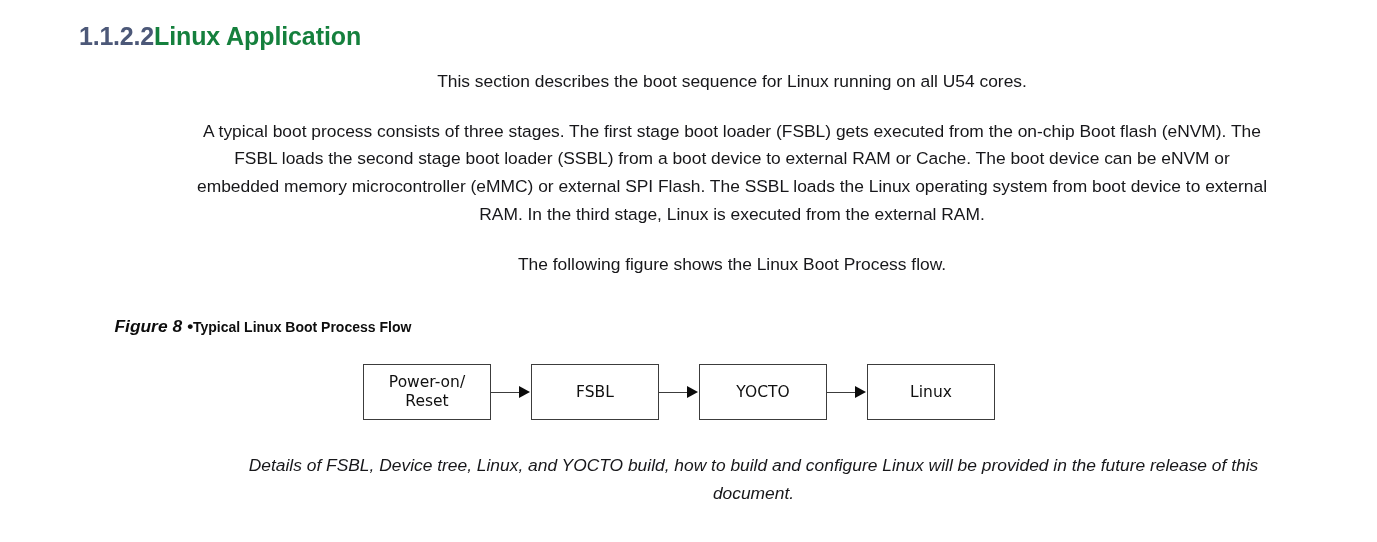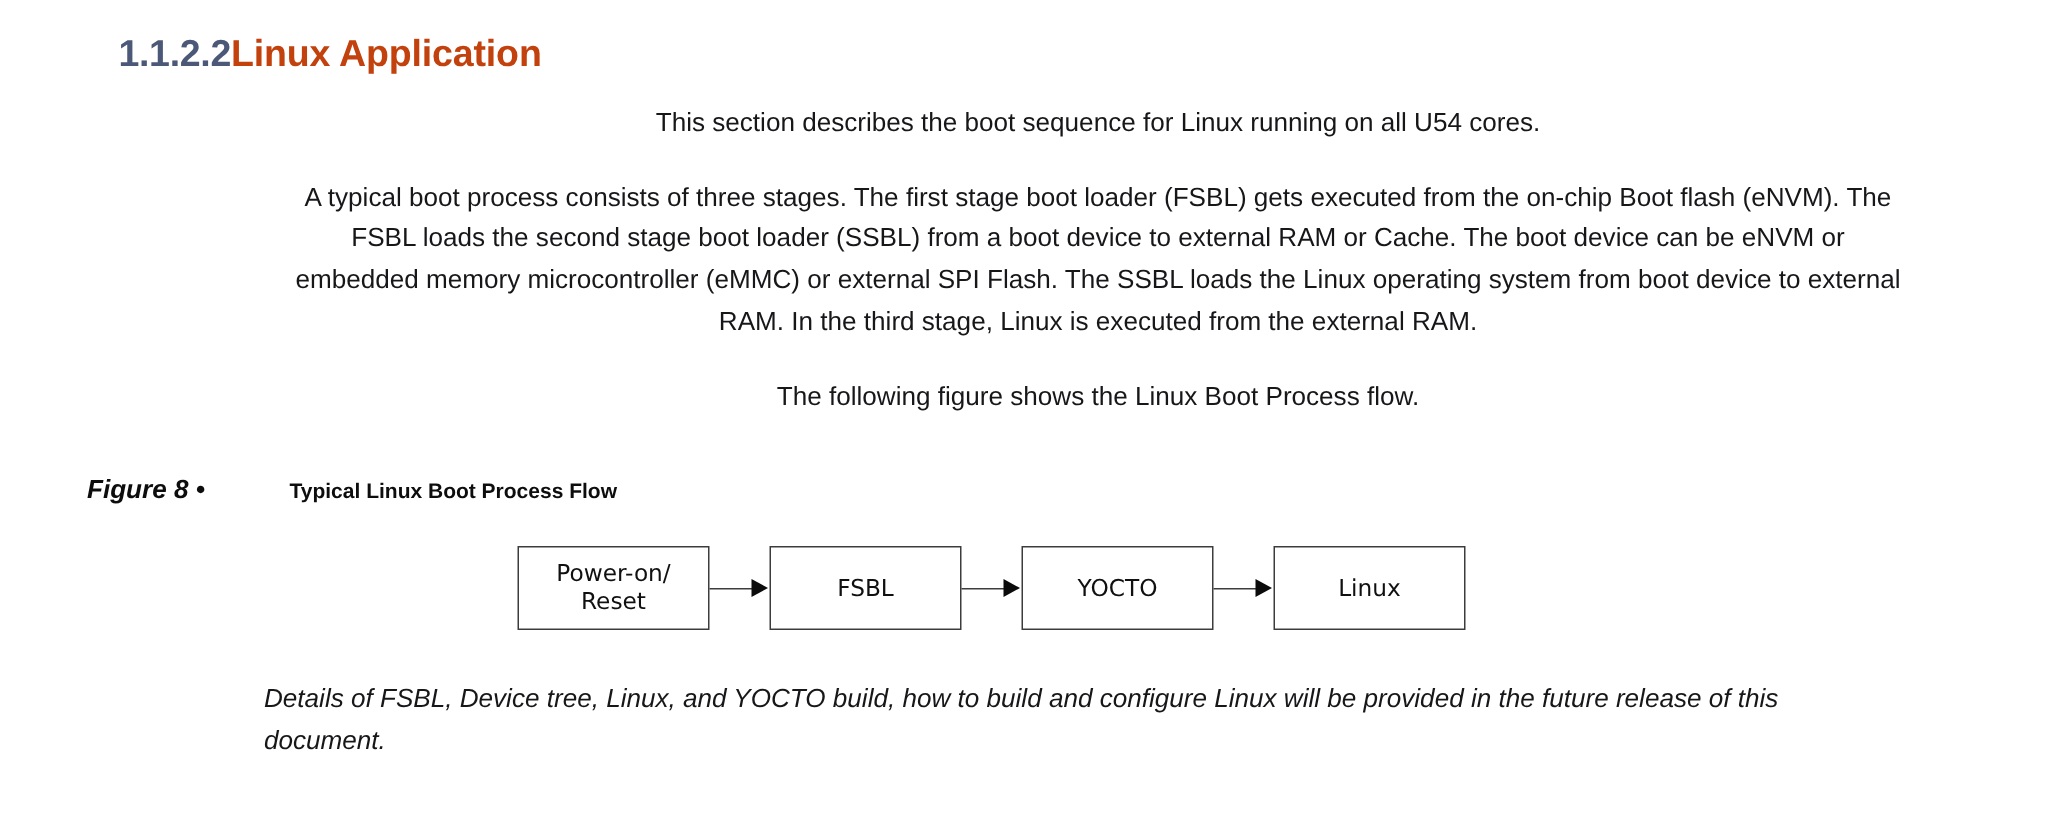--- a/index.html
+++ b/index.html
@@ -39,21 +39,21 @@
     box-sizing: border-box;
     font-size: 25px;
     font-weight: bold;
     color: #4c5878;
     letter-spacing: -0.2px;
     white-space: nowrap;
   }
   .heading-title {
     font-size: 25px;
     font-weight: bold;
-    color: #c2410c;
+    color: #15803d;
     letter-spacing: -0.1px;
     white-space: nowrap;
   }
 
   
   .body-col {
     position: absolute;
     left: 193px;
     top: 68px;
     width: 1078px;
@@ -68,20 +68,21 @@
   p.para:last-child { margin-bottom: 0; }
 
   
   .figure-caption {
     position: absolute;
     left: 0;
     top: 316px;
     width: 100%;
     display: flex;
     align-items: baseline;
+    text-align: right;
   }
   .figure-label {
     width: 193px;
     padding-left: 58px;
     box-sizing: border-box;
     font-size: 17.4px;
     font-weight: bold;
     font-style: italic;
     color: #0d0d0d;
     white-space: nowrap;
@@ -89,21 +90,21 @@
   .figure-title {
     font-size: 14px;
     font-weight: bold;
     color: #0d0d0d;
     white-space: nowrap;
   }
 
   
   .diagram {
     position: absolute;
-    left: 345px;
+    left: 363px;
     top: 364px;
     display: flex;
     align-items: center;
   }
   .flow-box {
     width: 128px;
     height: 56px;
     border: 1px solid #3c3c3c;
     background: #ffffff;
     display: flex;
@@ -140,23 +141,24 @@
     width: 0;
     height: 0;
     border-top: 6px solid transparent;
     border-bottom: 6px solid transparent;
     border-left: 11px solid #0b0b0b;
   }
 
   
   .note-col {
     position: absolute;
-    left: 176px;
+    left: 211px;
     top: 452px;
     width: 1085px;
+    text-align: center;
   }
   p.note {
     margin: 0;
     font-size: 17.4px;
     line-height: 27.7px;
     font-style: italic;
     color: #17171a;
   }
 </style>
 </head>

